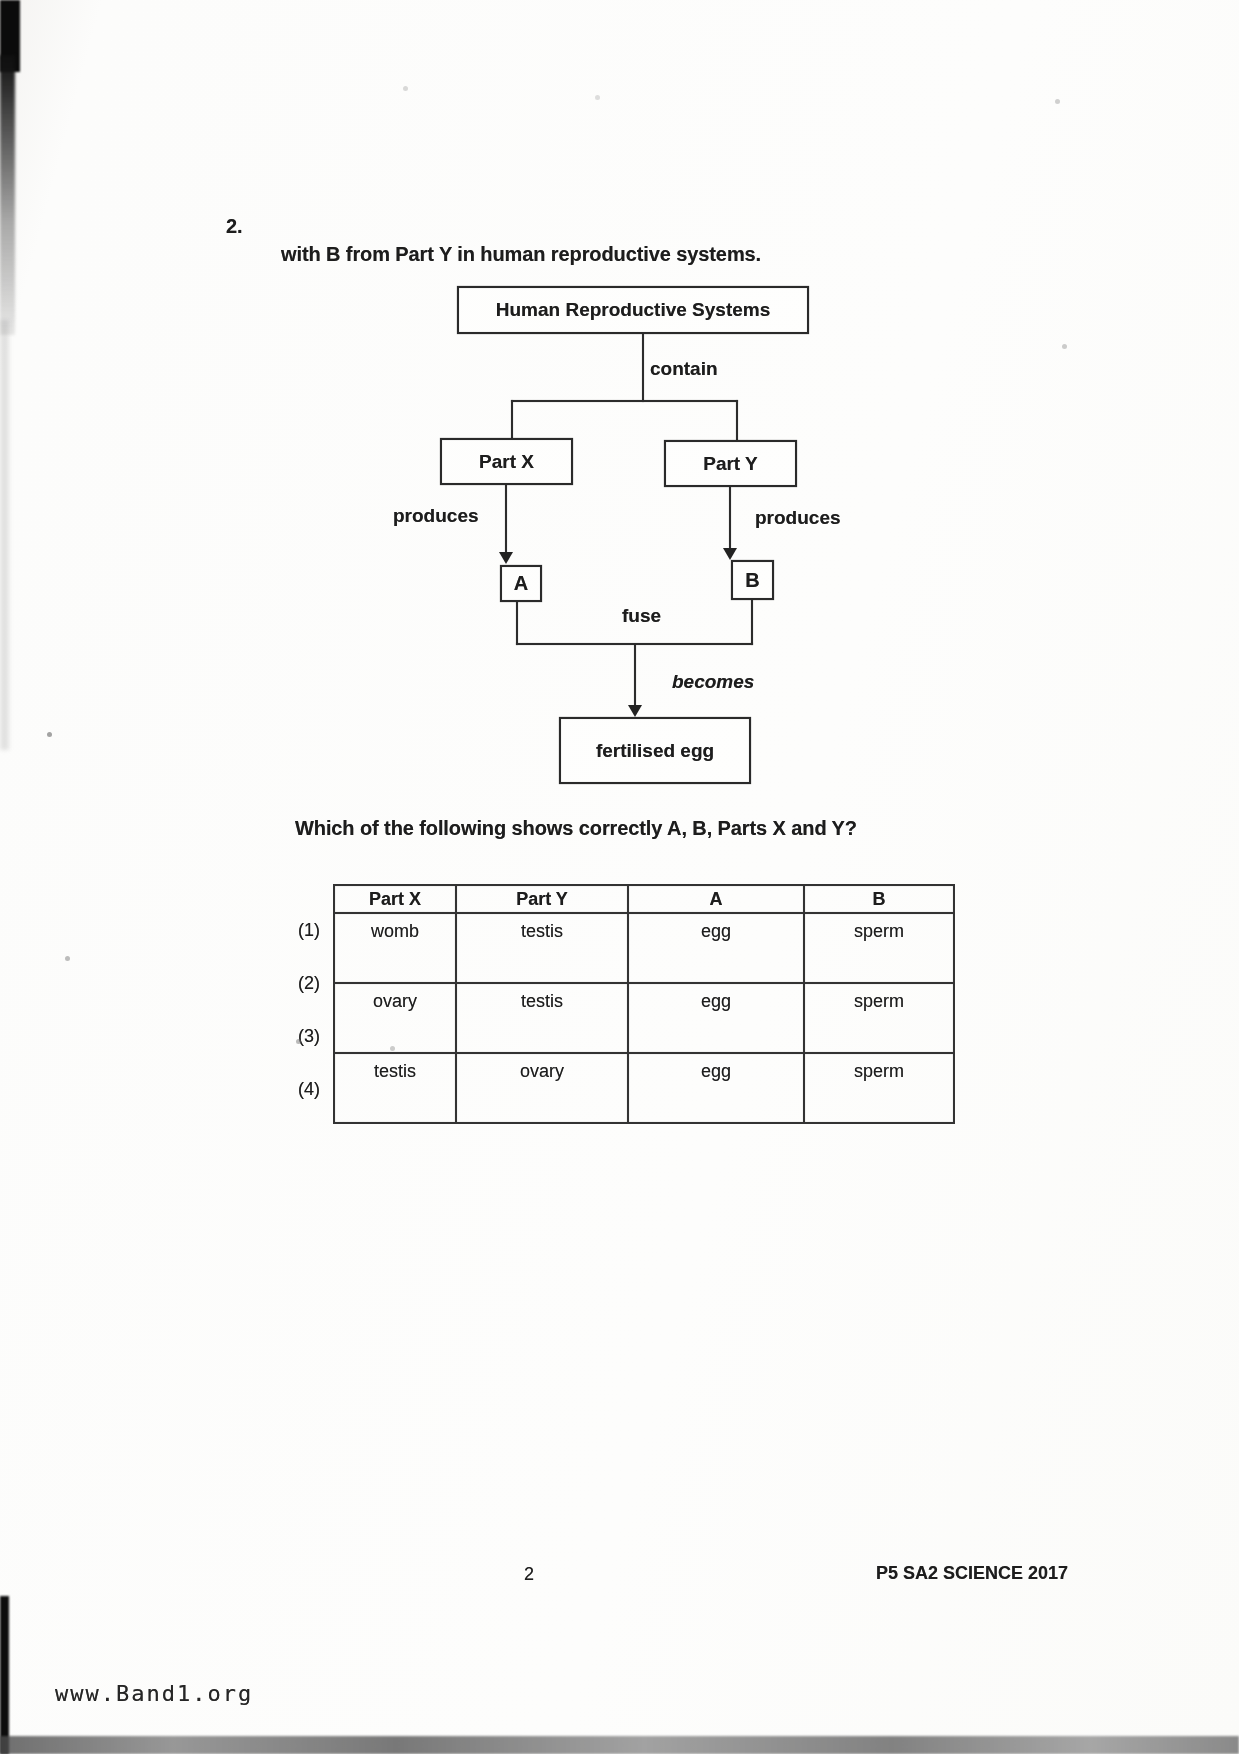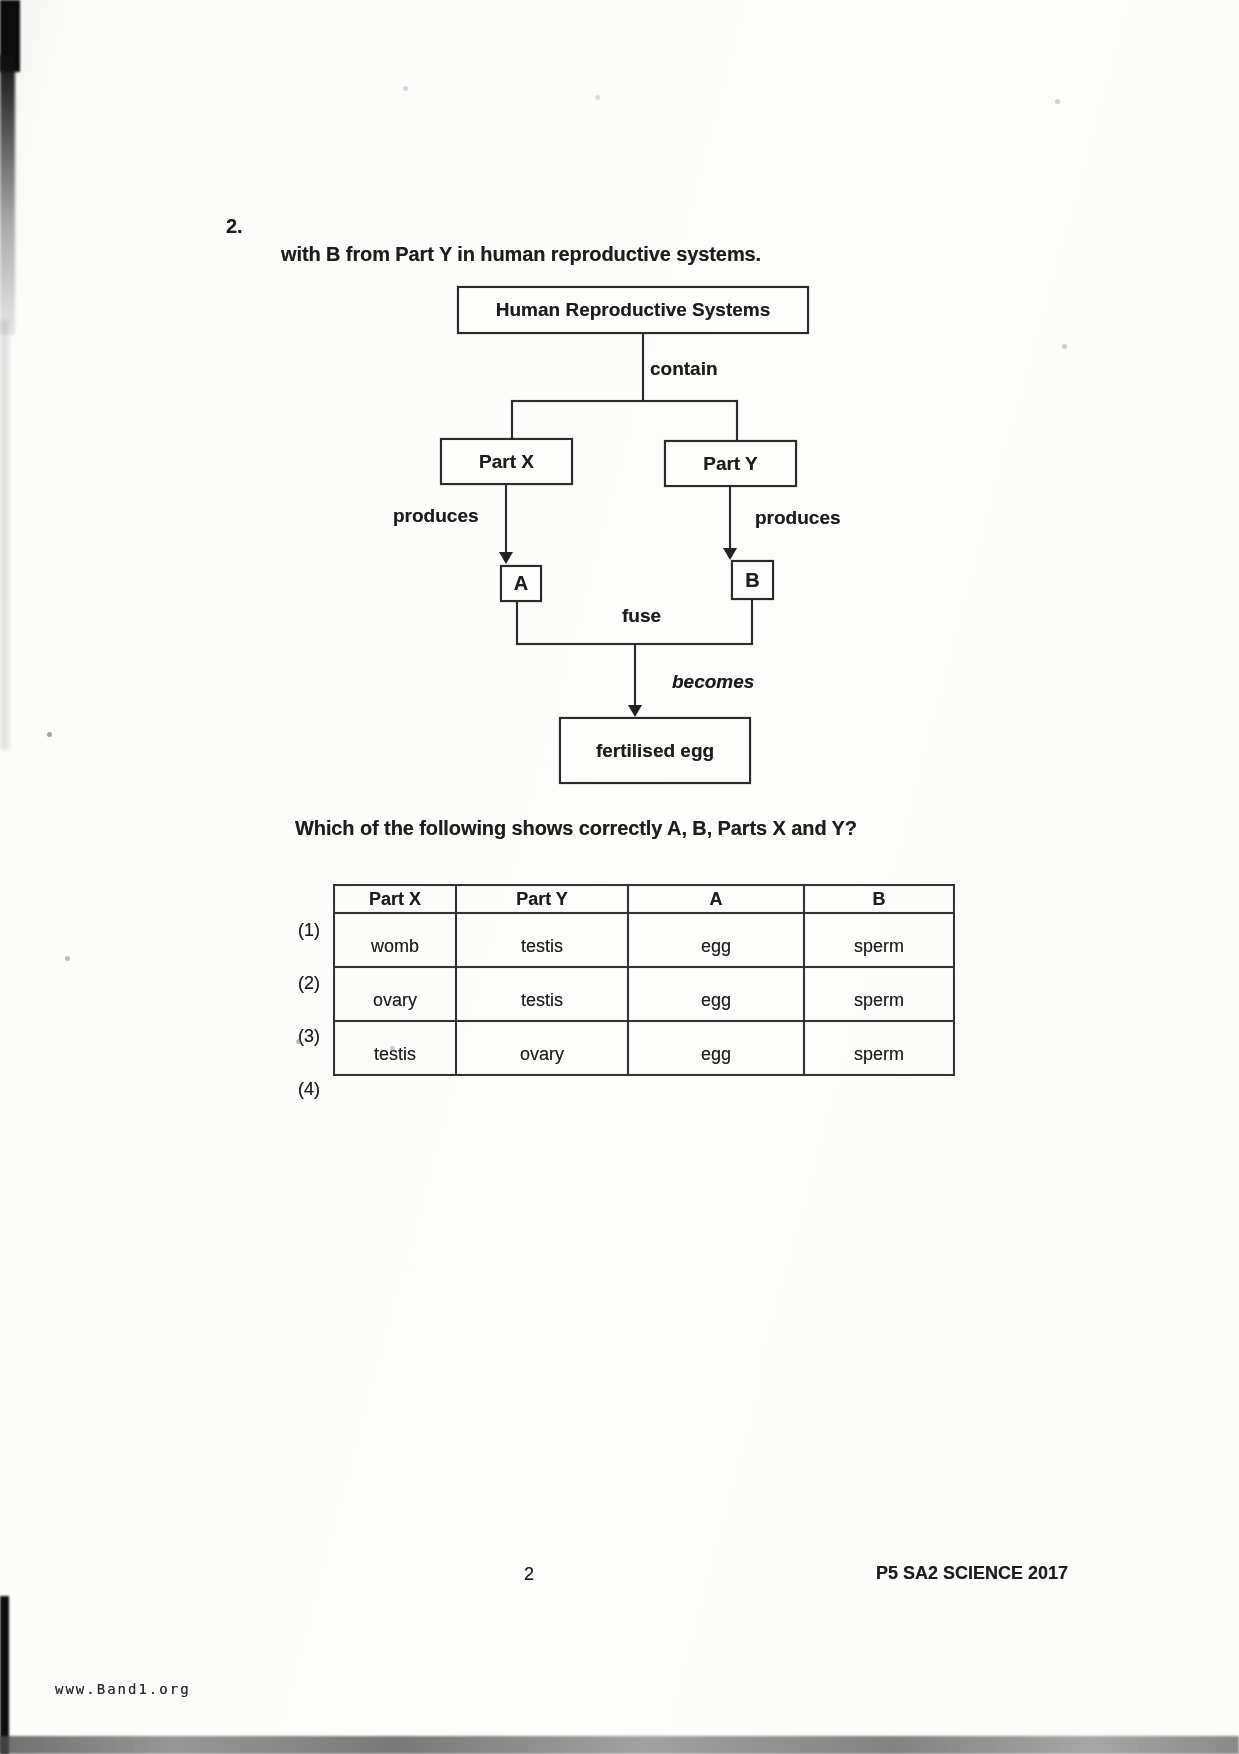--- a/index.html
+++ b/index.html
@@ -40,27 +40,27 @@
     width:620px;
     font-size:18px;
   }
   table.opts th, table.opts td {
     border:2px solid #333;
     box-shadow:inset 0 0 1px rgba(0,0,0,0.4);
     text-align:center; vertical-align:top;
     text-shadow:0 0 0.6px rgba(20,20,20,0.5);
   }
   table.opts th { height:28px; font-weight:700; vertical-align:middle; padding:0; }
-  table.opts td { height:54px; padding-top:22px; font-weight:500; }
+  table.opts td { height:70px; padding-top:7px; font-weight:500; }
   .rowlabel { font-size:18px; font-weight:500; }
 
   .footer-txt { font-size:18px; }
   .exam-code  { font-weight:700; }
   .watermark  { font-family:"DejaVu Sans Mono","Liberation Mono",monospace;
-                font-size:14px; letter-spacing:2px; color:#262626; }
+                font-size:22px; letter-spacing:2px; color:#262626; }
 
   
   .art { position:absolute; pointer-events:none; }
   .edge-top-left   { left:0; top:0;    width:20px; height:72px;  background:#0b0b0b; filter:blur(1.2px); }
   .edge-left-upper { left:0; top:55px; width:15px; height:280px;
                      background:linear-gradient(to bottom,#101010,rgba(90,90,90,0.5) 60%,rgba(120,120,120,0.15));
                      filter:blur(1.5px); }
   .edge-left-faint { left:0; top:320px; width:9px; height:430px;
                      background:rgba(110,110,110,0.18); filter:blur(2px); }
   .edge-bottom-left{ left:0; top:1596px; width:9px; height:158px; background:#0d0d0d; filter:blur(1px); }

